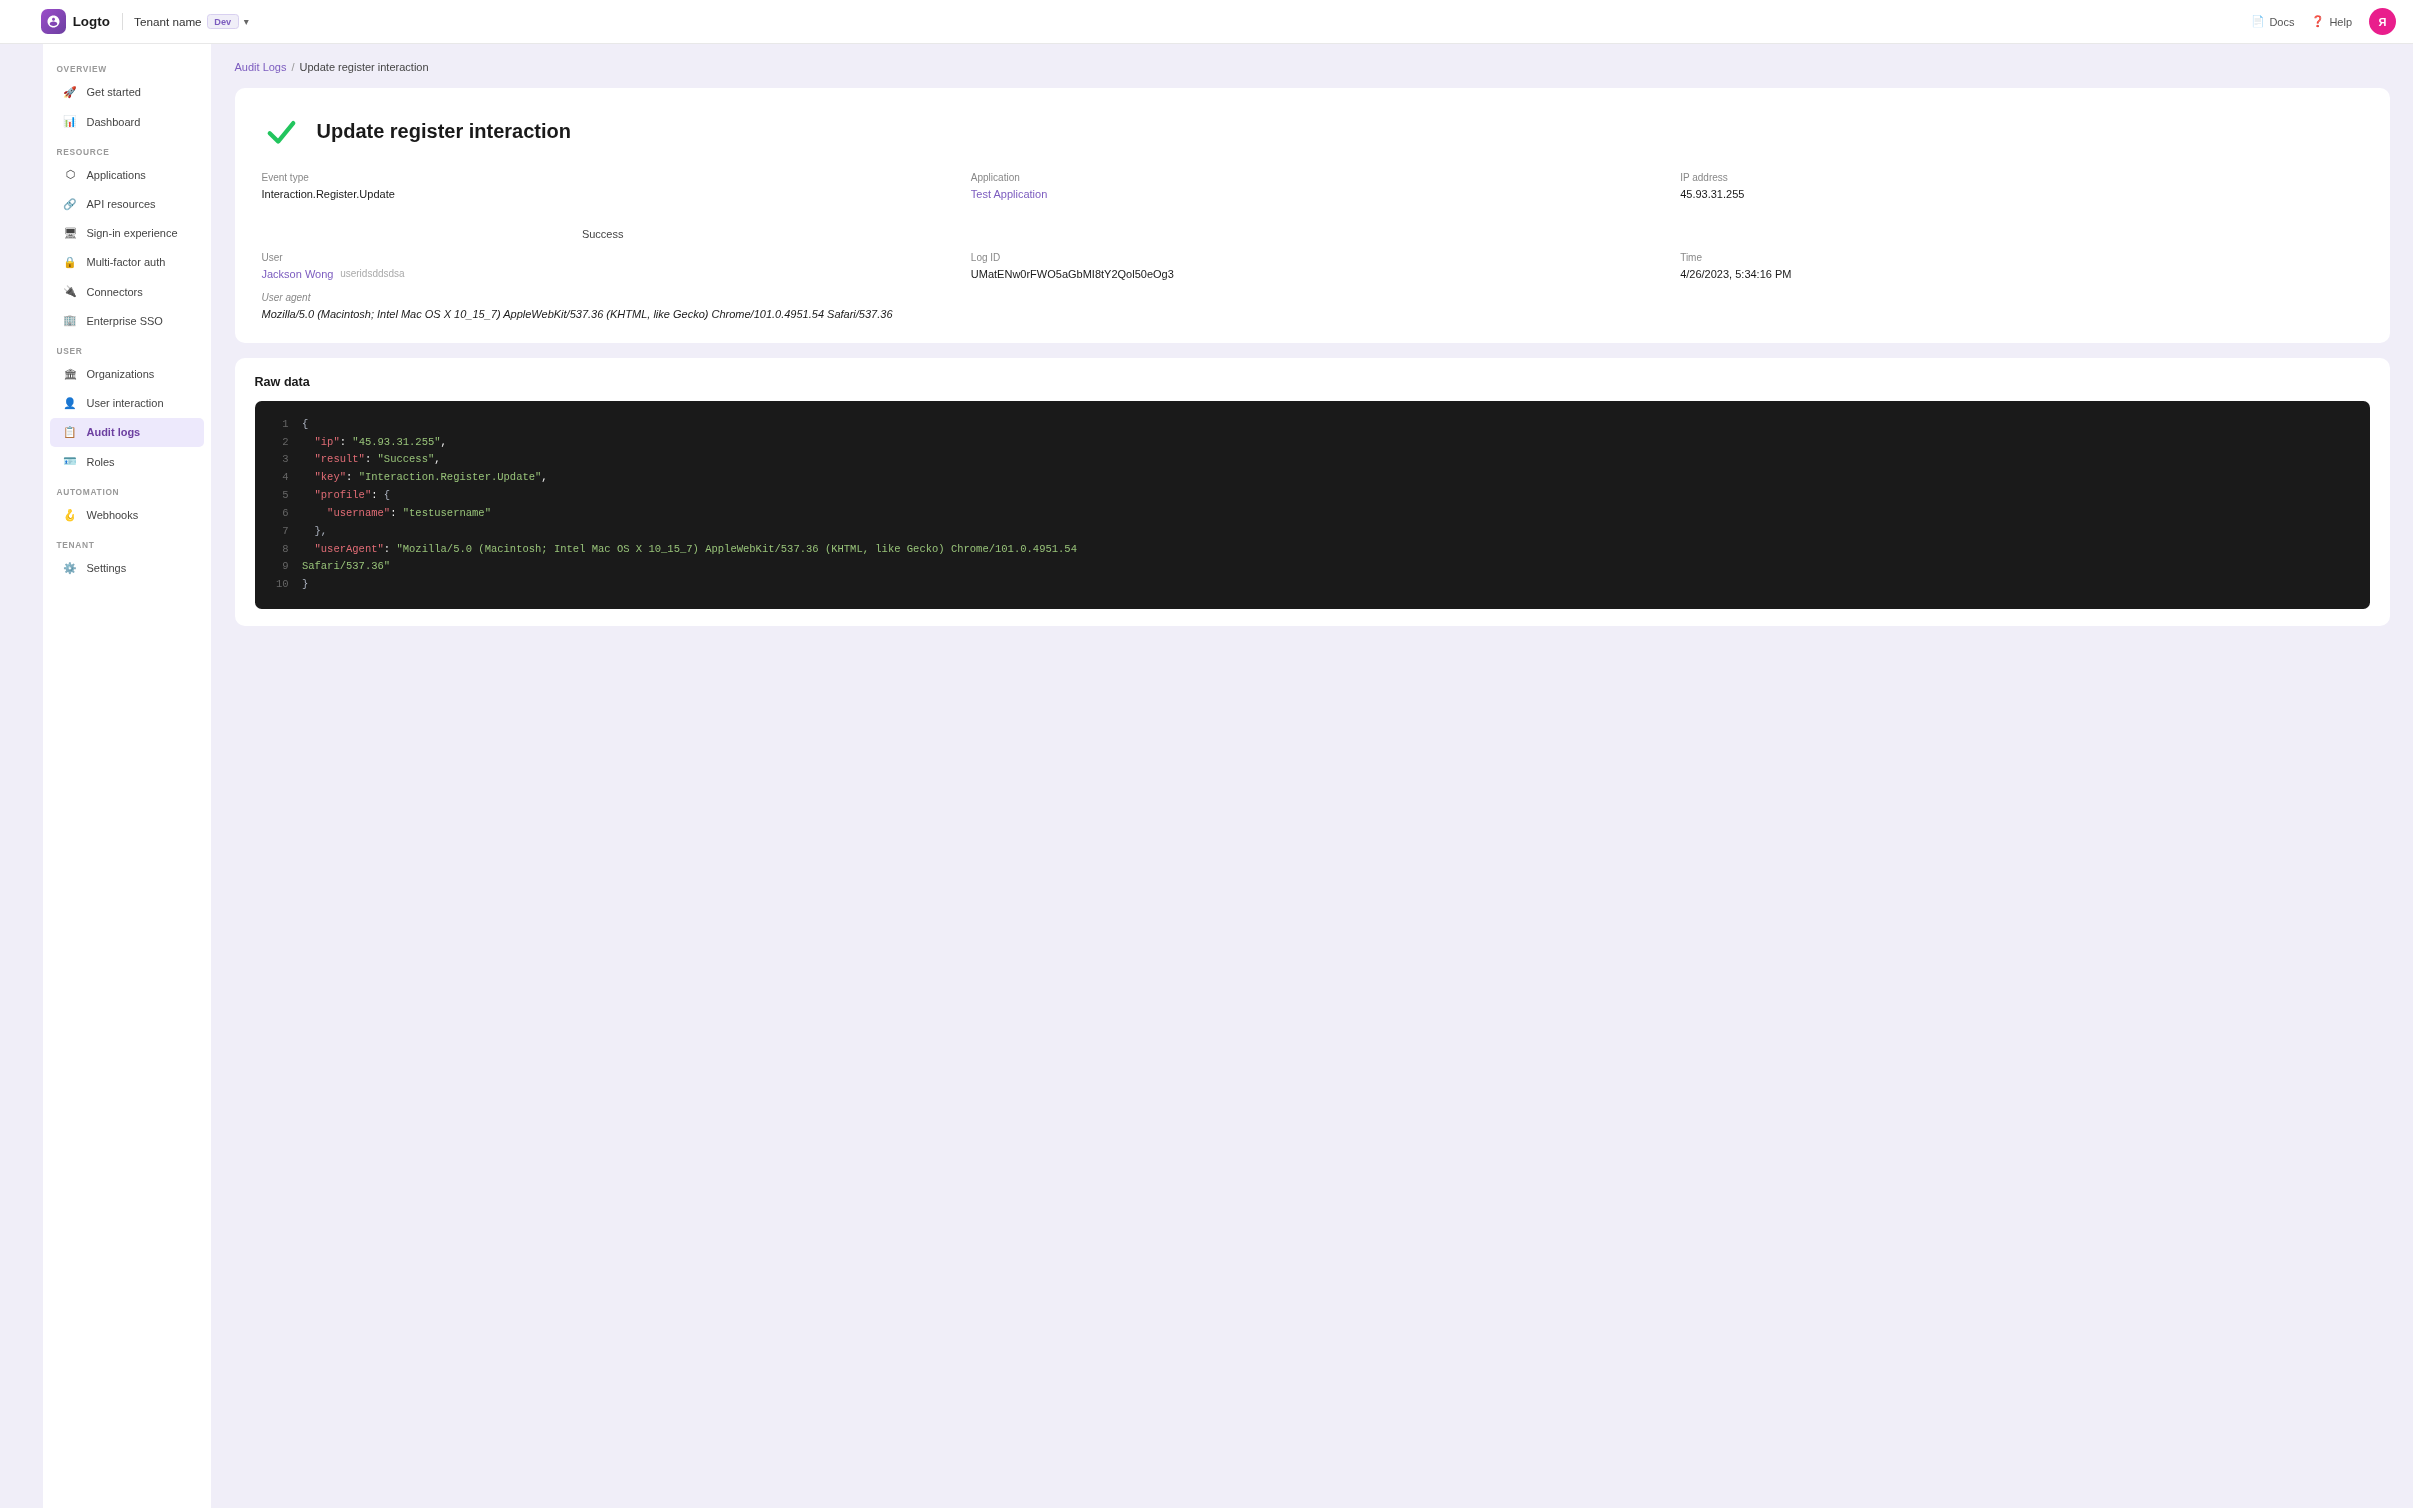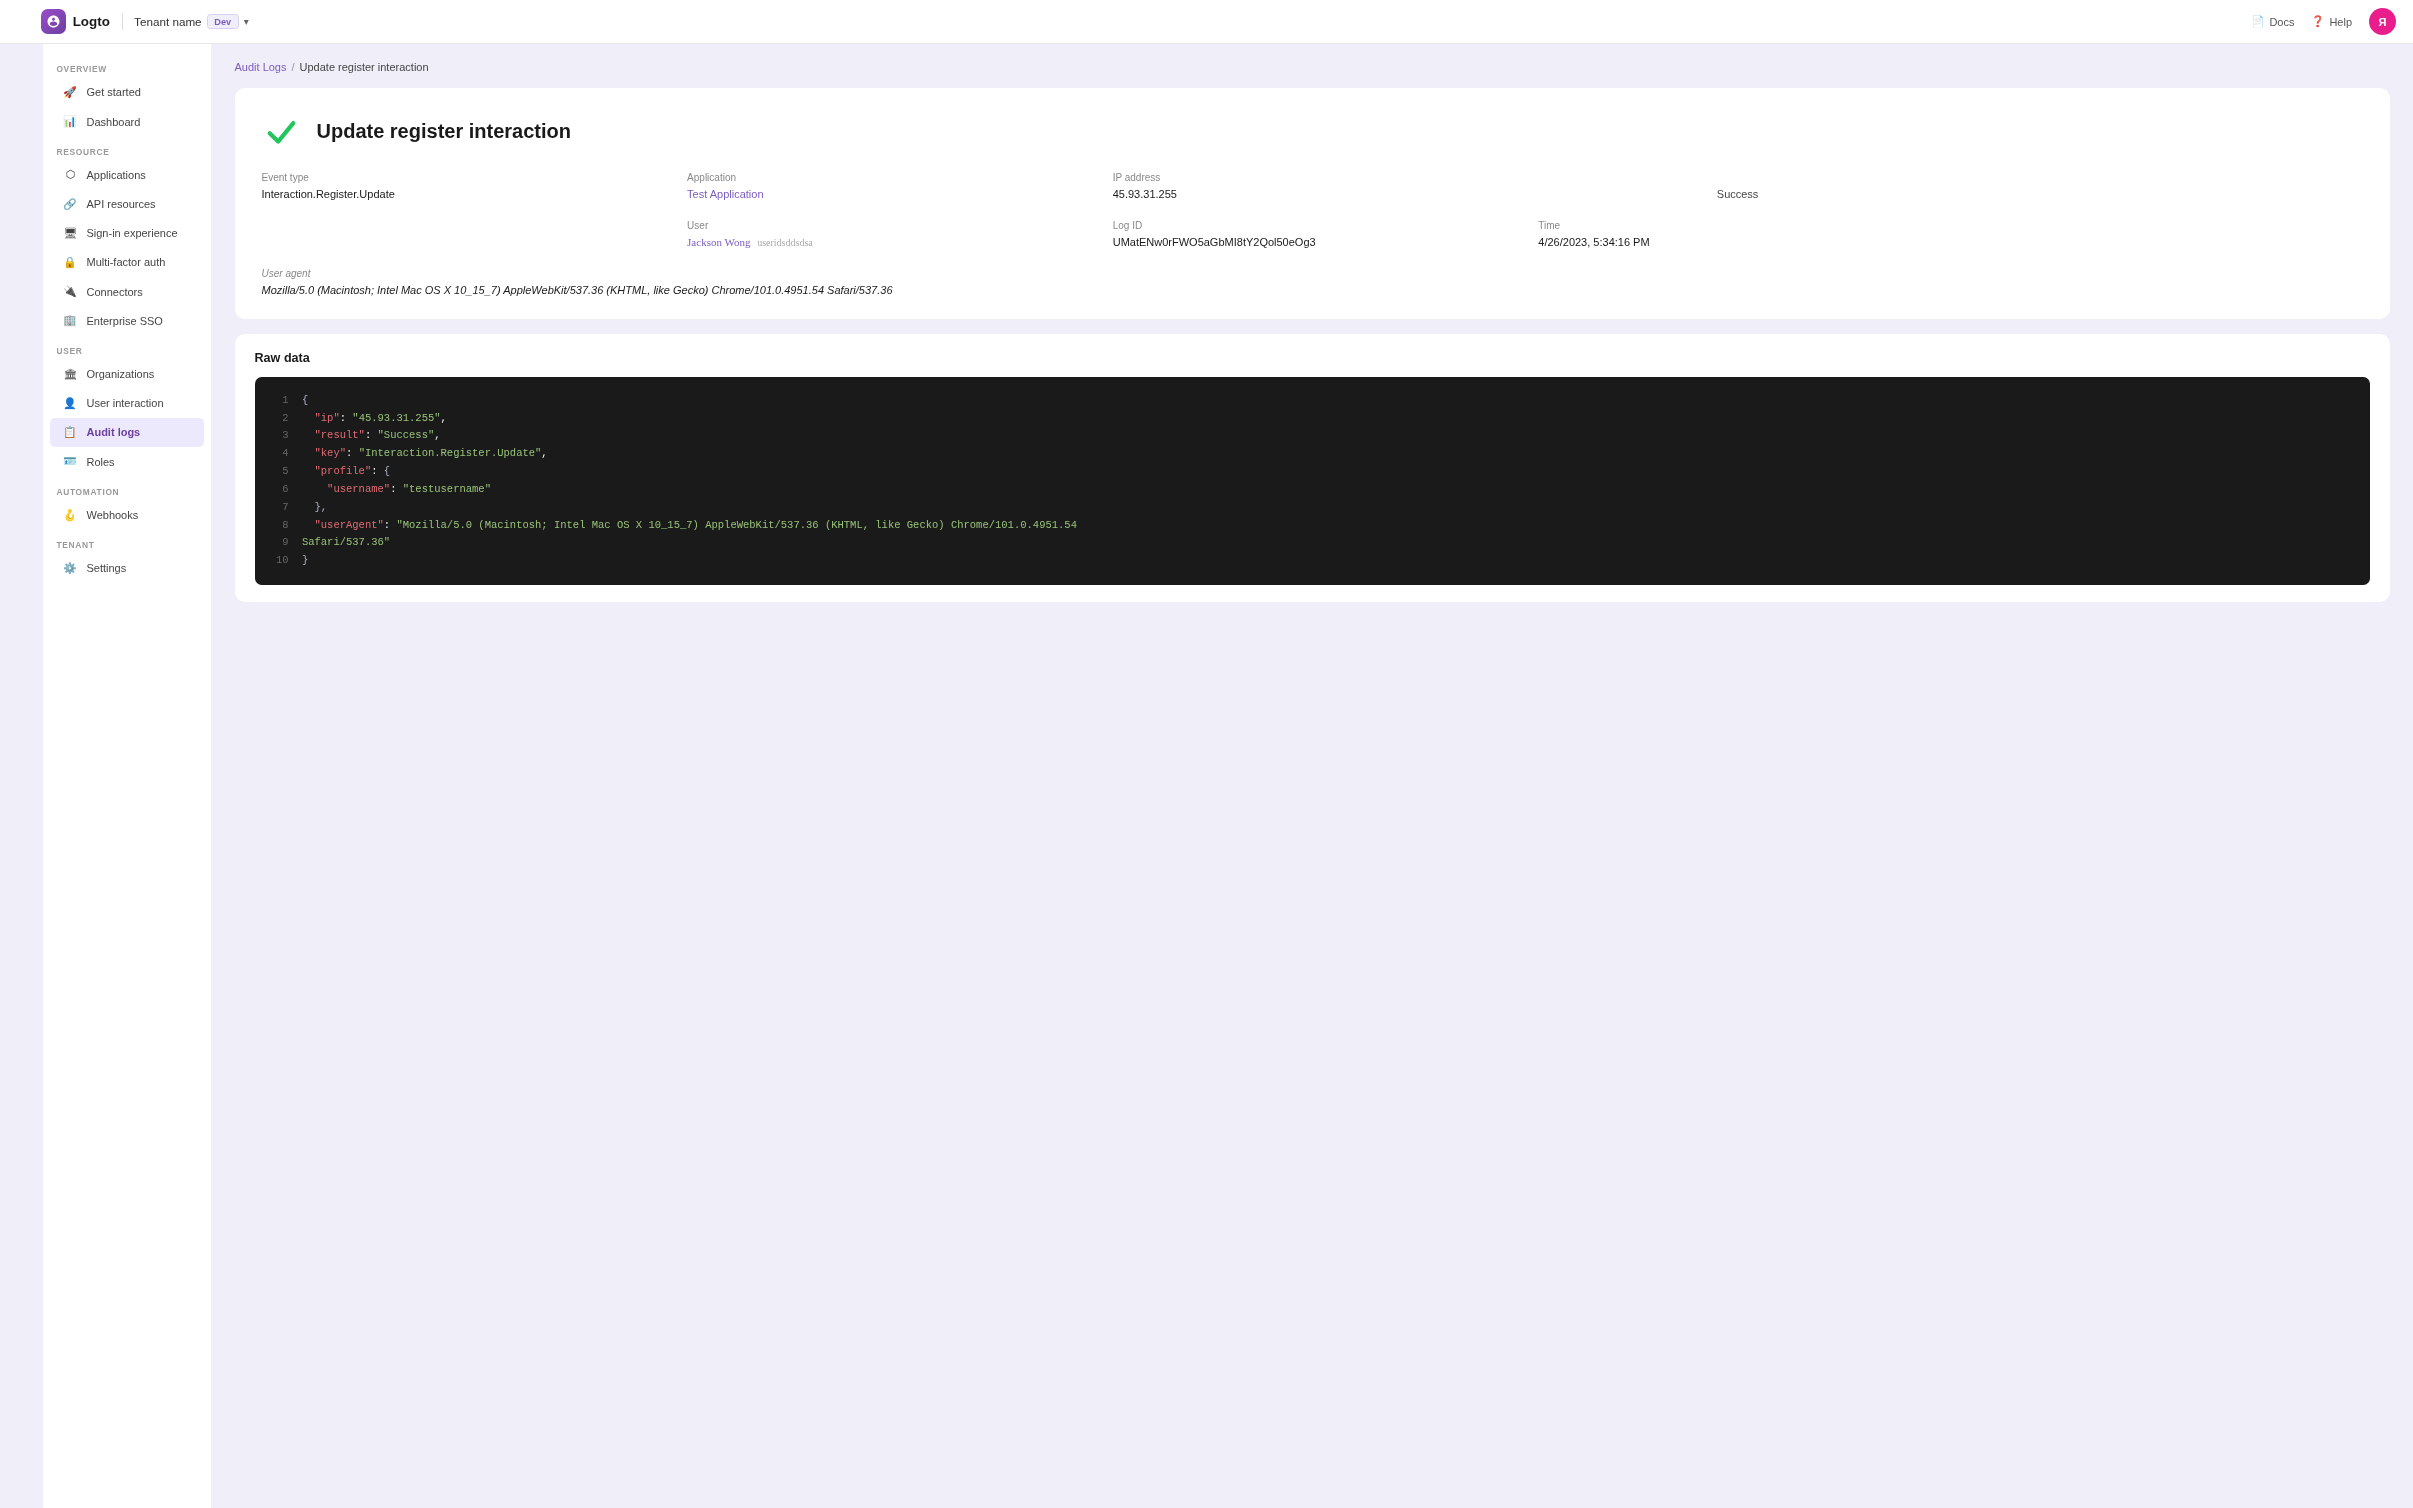--- a/index.html
+++ b/index.html
@@ -40,28 +40,28 @@
     .breadcrumb-sep { color: #999; }
     .breadcrumb-current { color: #444; }
 
     
     .card { background: #ffffff; border-radius: 10px; padding: 23.5px 27px; margin-bottom: 15px; }
     .card-header { display: flex; align-items: center; gap: 15px; margin-bottom: 20px; }
     .success-check { width: 40px; height: 40px; display: flex; align-items: center; justify-content: center; }
     .check-svg { width: 37px; height: 37px; }
     .card-title { font-size: 20px; font-weight: 700; color: #1a1a1a; }
 
-    .fields-grid { display: grid; grid-template-columns: 1fr 1fr 1fr 1fr 1fr; gap: 20px 27px; }
+    .fields-grid { display: grid; grid-template-columns: 1fr 1fr 1fr; gap: 12px 27px; }
     .field { }
     .field-label { font-size: 10px; color: #888; margin-bottom: 5px; font-weight: 500; }
     .field-value { font-size: 11px; color: #1a1a1a; }
     .field-value.link { color: #7c5cbf; cursor: pointer; }
     .status-success { font-size: 11px; color: #444; font-weight: 500; text-align: center; }
 
-    .user-field { display: flex; align-items: flex-end; gap: 6.7px; font-family: Liberation Serif, serif; }
+    .user-field { display: flex; align-items: center; gap: 6.7px; }
     .user-name { color: #7c5cbf; cursor: pointer; }
     .user-id { color: #aaa; font-size: 10px; }
 
     .field-wide { grid-column: 1 / -1; font-style: italic; }
 
     
     .raw-data-card { background: #ffffff; border-radius: 10px; padding: 17px 20px; }
     .raw-data-title { font-size: 12.6px; font-weight: 600; color: #1a1a1a; margin-bottom: 11.7px; }
     .code-block { background: #1a1a1a; border-radius: 6.7px; padding: 15px 17px; font-family: 'Courier New', Courier, monospace; font-size: 10.5px; line-height: 1.7; overflow-x: auto; }
     .code-line { display: flex; gap: 13.4px; }

